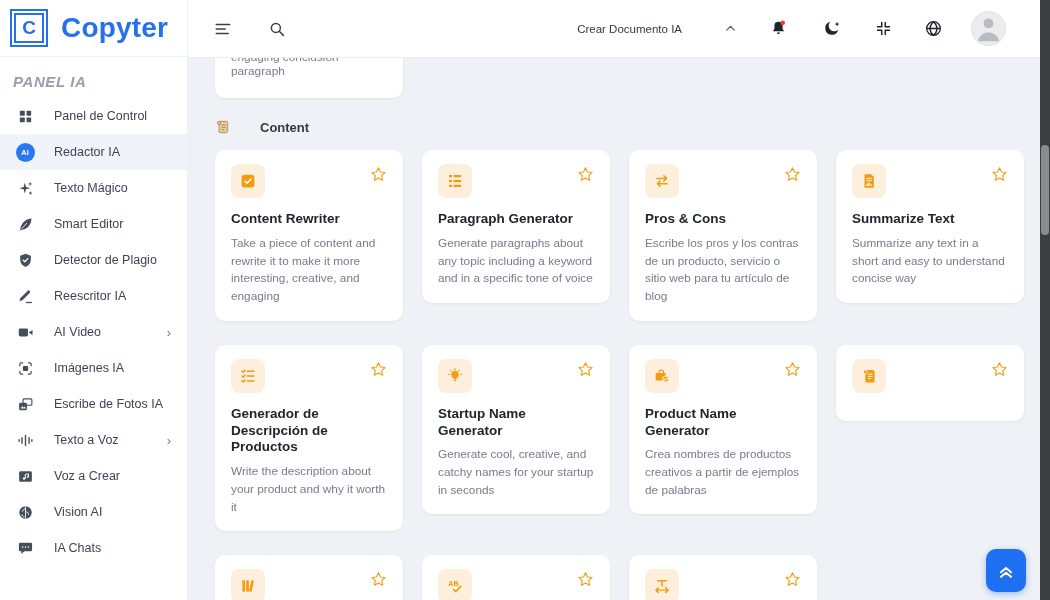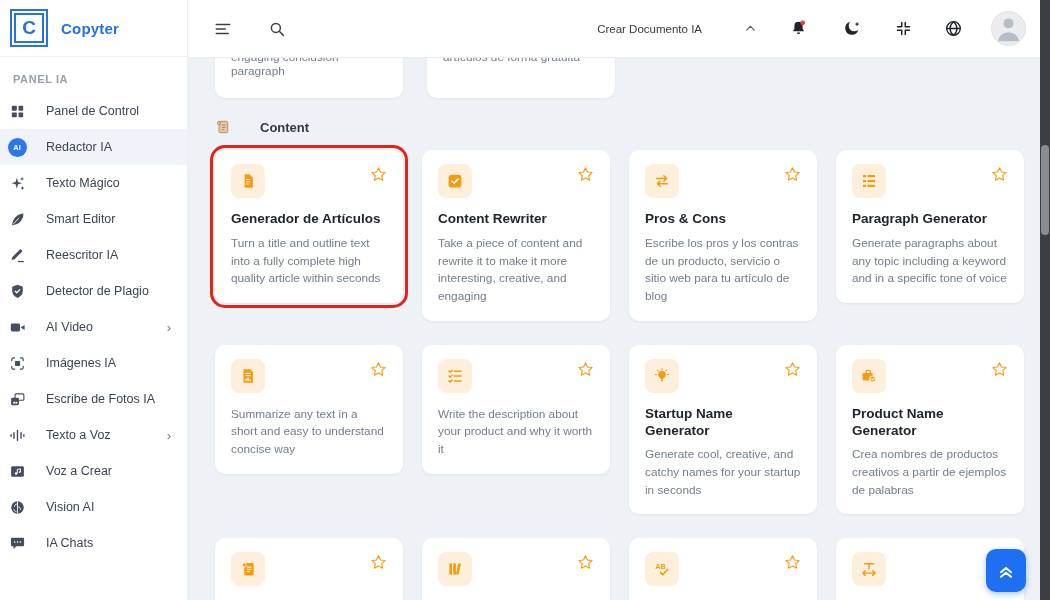--- a/index.html
+++ b/index.html
@@ -10,40 +10,40 @@
   
   .sidebar { position:absolute; left:0; top:0; width:188px; height:600px; background:#fff;
              border-right:1px solid #eceff3; z-index:6; }
   .logo-row { height:57px; display:flex; align-items:center; padding-left:10px;
               border-bottom:1px solid #eef1f5; }
   .logo-box { width:38px; height:38px; border:2px solid #2570eb; display:flex; align-items:center;
               justify-content:center; }
   .logo-box-inner { width:30px; height:30px; border:2px solid #2570eb; display:flex;
               align-items:center; justify-content:center; color:#2570eb; font-weight:bold;
               font-size:19px; }
-  .logo-name { color:#2570eb; font-weight:bold; font-size:15px; margin-left:13px; letter-spacing:.2px; }
-  .side-section-label { font-size:11px; color:#98a0ac; letter-spacing:.6px; font-weight:bold;
-              padding:16px 0 8px 13px; }
-  .side-item { height:36px; display:flex; align-items:center; padding-left:2px; cursor:pointer;
+  .logo-name { color:#2570eb; font-weight:bold; font-size:28px; margin-left:13px; letter-spacing:.2px; }
+  .side-section-label { font-size:15px; color:#98a0ac; letter-spacing:.6px; font-weight:bold;
+              padding:16px 0 8px 13px;font-style:italic; }
+  .side-item { height:36px; display:flex; align-items:center; padding-left:10px; cursor:pointer;
                color:#3c4554; font-size:12.5px; }
   .side-item.active { background:#f0f4fa; }
   .side-item .ic { width:30px; height:18px; display:flex; align-items:center; justify-content:center;
                    margin-right:14px; flex:none; }
   .side-item svg { display:block; }
   .ai-chip { width:19px; height:19px; border-radius:50%; background:#2b77f0; color:#fff;
              font-size:7.5px; font-weight:bold; display:flex; align-items:center; justify-content:center; }
   .side-chevron { margin-left:auto; margin-right:16px; color:#707a88; font-size:13px; }
 
   
   .header { position:absolute; left:188px; top:0; right:10px; height:57px; background:#fff;
             display:flex; align-items:center; box-shadow:0 1px 0 #e9edf2; z-index:5; }
   .hd-icon { display:flex; align-items:center; justify-content:center; cursor:pointer; }
   .hd-menu { margin-left:26px; }
   .hd-search { margin-left:36px; }
-  .hd-right { margin-left:auto; display:flex; align-items:center; padding-right:14px; }
+  .hd-right { margin-left:auto; display:flex; align-items:center; padding-right:34px; }
   .create-doc { font-size:11.5px; color:#34393f; cursor:pointer; }
   .hd-chevron-up { margin-left:42px; cursor:pointer; }
   .hd-bell { margin-left:32px; position:relative; }
   .hd-moon { margin-left:34px; }
   .hd-compress { margin-left:34px; }
   .hd-globe { margin-left:32px; }
   .avatar { margin-left:28px; width:35px; height:35px; border-radius:50%; background:#ececee;
             display:flex; align-items:flex-end; justify-content:center; overflow:hidden; cursor:pointer;
             border:1px solid #e3e3e6; }
 
@@ -129,35 +129,35 @@
             <path fill="#454e5d" d="M20.5 3.5 C13 4 7.5 8.5 5.2 15.5 L4 20.5 L9 19.2 C16 17 20 11.5 20.5 3.5 Z"></path>
             <path stroke="#fff" stroke-width="1.2" fill="none" d="M5.5 19 L14 10"></path>
           </svg>
       </span>
       <span>Smart Editor</span>
     </div>
 
     <div class="side-item">
       <span class="ic">
         <svg width="17" height="17" viewBox="0 0 24 24">
+            <path fill="#454e5d" d="M12 2.5 L19.5 5.2 V11 c0 5 -3.2 8.2 -7.5 10 C7.7 19.2 4.5 16 4.5 11 V5.2 Z"></path>
+            <polyline points="8.8,11.6 11,13.8 15.3,9.4" fill="none" stroke="#fff" stroke-width="1.8" stroke-linecap="round" stroke-linejoin="round"></polyline>
+          </svg>
+      </span>
+      <span>Detector de Plagio</span>
+    </div>
+
+    <div class="side-item">
+      <span class="ic">
+        <svg width="17" height="17" viewBox="0 0 24 24">
             <path fill="#454e5d" d="M3.5 18.2 L4.6 14.3 L14.8 4.1 a2.1 2.1 0 0 1 3 0 l.1 .1 a2.1 2.1 0 0 1 0 3 L7.7 17.4 Z"></path>
             <path stroke="#454e5d" stroke-width="1.8" d="M12.5 20.5 H21"></path>
           </svg>
       </span>
       <span>Reescritor IA</span>
-    </div>
-
-    <div class="side-item">
-      <span class="ic">
-        <svg width="17" height="17" viewBox="0 0 24 24">
-            <path fill="#454e5d" d="M12 2.5 L19.5 5.2 V11 c0 5 -3.2 8.2 -7.5 10 C7.7 19.2 4.5 16 4.5 11 V5.2 Z"></path>
-            <polyline points="8.8,11.6 11,13.8 15.3,9.4" fill="none" stroke="#fff" stroke-width="1.8" stroke-linecap="round" stroke-linejoin="round"></polyline>
-          </svg>
-      </span>
-      <span>Detector de Plagio</span>
     </div>
 
 
     <div class="side-item">
       <span class="ic">
         <svg width="17" height="17" viewBox="0 0 24 24">
             <rect x="2.5" y="6.5" width="13" height="11" rx="2" fill="#454e5d"></rect>
             <path fill="#454e5d" d="M16.5 12 L22 8.3 V15.7 Z"></path>
           </svg>
       </span>
@@ -288,88 +288,50 @@
       </span>
     </div>
   </div>
 
   <div class="content">
 
     <div class="partial-row">
       <div class="partial-card">
         <div class="desc">engaging conclusion paragraph</div>
       </div>
-      <div class="partial-card">
-        <div class="desc">artículos de forma gratuita</div>
-      </div>
     </div>
 
     <div class="section-row">
       <svg width="16" height="16" viewBox="0 0 24 24">
           <rect x="6" y="3.5" width="13" height="17" rx="2" fill="#e8c9a6" stroke="#b27c45" stroke-width="1.2"></rect>
           <circle cx="6" cy="6" r="2.4" fill="#e8c9a6" stroke="#b27c45" stroke-width="1.2"></circle>
           <path stroke="#b27c45" stroke-width="1.2" d="M10 9 h6 M10 12.5 h6 M10 16 h4"></path>
         </svg>
       <span class="label">Content</span>
     </div>
 
     <div class="cards-grid">
 
-      <div class="card highlighted">
-        <div class="card-top">
-          <span class="card-icon">
-            <svg width="18" height="18" viewBox="0 0 24 24">
-                <path fill="#f39c12" d="M7.5 3 h6.5 l4.5 4.5 V21 H7.5 Z"></path>
-                <path stroke="#fff" stroke-width="1.2" d="M9.5 10 h5.5 M9.5 13 h5.5 M9.5 16 h4"></path>
-              </svg>
-          </span>
-          <span class="card-star">
-            <svg width="17" height="17" viewBox="0 0 24 24" fill="none" stroke="#f39c12" stroke-width="1.6" stroke-linejoin="round">
-                <path d="M12 2.5 L14.8 8.4 L21.3 9.2 L16.5 13.6 L17.8 20 L12 16.8 L6.2 20 L7.5 13.6 L2.7 9.2 L9.2 8.4 Z"></path>
-              </svg>
-          </span>
-        </div>
-        <div class="card-title">Generador de Artículos</div>
-        <div class="card-desc">Turn a title and outline text into a fully complete high quality article within seconds</div>
-      </div>
 
       <div class="card">
         <div class="card-top">
           <span class="card-icon">
             <svg width="18" height="18" viewBox="0 0 24 24">
                 <rect x="3.5" y="3.5" width="17" height="17" rx="3.5" fill="#f39c12"></rect>
                 <polyline points="8,12.3 10.8,15 16,9.3" fill="none" stroke="#fff" stroke-width="2.1" stroke-linecap="round" stroke-linejoin="round"></polyline>
               </svg>
           </span>
           <span class="card-star">
             <svg width="17" height="17" viewBox="0 0 24 24" fill="none" stroke="#f39c12" stroke-width="1.6" stroke-linejoin="round">
                 <path d="M12 2.5 L14.8 8.4 L21.3 9.2 L16.5 13.6 L17.8 20 L12 16.8 L6.2 20 L7.5 13.6 L2.7 9.2 L9.2 8.4 Z"></path>
               </svg>
           </span>
         </div>
         <div class="card-title">Content Rewriter</div>
         <div class="card-desc">Take a piece of content and rewrite it to make it more interesting, creative, and engaging</div>
-      </div>
-
-      <div class="card">
-        <div class="card-top">
-          <span class="card-icon">
-            <svg width="18" height="18" viewBox="0 0 24 24" fill="none" stroke="#f39c12" stroke-width="2" stroke-linecap="round" stroke-linejoin="round">
-                <path d="M5 8.5 H17.5 M14.5 5 l3.5 3.5 l-3.5 3.5"></path>
-                <path d="M19 15.5 H6.5 M9.5 12 L6 15.5 l3.5 3.5"></path>
-              </svg>
-          </span>
-          <span class="card-star">
-            <svg width="17" height="17" viewBox="0 0 24 24" fill="none" stroke="#f39c12" stroke-width="1.6" stroke-linejoin="round">
-                <path d="M12 2.5 L14.8 8.4 L21.3 9.2 L16.5 13.6 L17.8 20 L12 16.8 L6.2 20 L7.5 13.6 L2.7 9.2 L9.2 8.4 Z"></path>
-              </svg>
-          </span>
-        </div>
-        <div class="card-title">Pros &amp; Cons</div>
-        <div class="card-desc">Escribe los pros y los contras de un producto, servicio o sitio web para tu artículo de blog</div>
       </div>
 
       <div class="card">
         <div class="card-top">
           <span class="card-icon">
             <svg width="18" height="18" viewBox="0 0 24 24" fill="#f39c12">
                 <rect x="4" y="4" width="4" height="3"></rect>
                 <rect x="10" y="4" width="10" height="3"></rect>
                 <rect x="4" y="10.5" width="4" height="3"></rect>
                 <rect x="10" y="10.5" width="10" height="3"></rect>
@@ -378,20 +340,38 @@
               </svg>
           </span>
           <span class="card-star">
             <svg width="17" height="17" viewBox="0 0 24 24" fill="none" stroke="#f39c12" stroke-width="1.6" stroke-linejoin="round">
                 <path d="M12 2.5 L14.8 8.4 L21.3 9.2 L16.5 13.6 L17.8 20 L12 16.8 L6.2 20 L7.5 13.6 L2.7 9.2 L9.2 8.4 Z"></path>
               </svg>
           </span>
         </div>
         <div class="card-title">Paragraph Generator</div>
         <div class="card-desc">Generate paragraphs about any topic including a keyword and in a specific tone of voice</div>
+      </div>
+
+      <div class="card">
+        <div class="card-top">
+          <span class="card-icon">
+            <svg width="18" height="18" viewBox="0 0 24 24" fill="none" stroke="#f39c12" stroke-width="2" stroke-linecap="round" stroke-linejoin="round">
+                <path d="M5 8.5 H17.5 M14.5 5 l3.5 3.5 l-3.5 3.5"></path>
+                <path d="M19 15.5 H6.5 M9.5 12 L6 15.5 l3.5 3.5"></path>
+              </svg>
+          </span>
+          <span class="card-star">
+            <svg width="17" height="17" viewBox="0 0 24 24" fill="none" stroke="#f39c12" stroke-width="1.6" stroke-linejoin="round">
+                <path d="M12 2.5 L14.8 8.4 L21.3 9.2 L16.5 13.6 L17.8 20 L12 16.8 L6.2 20 L7.5 13.6 L2.7 9.2 L9.2 8.4 Z"></path>
+              </svg>
+          </span>
+        </div>
+        <div class="card-title">Pros &amp; Cons</div>
+        <div class="card-desc">Escribe los pros y los contras de un producto, servicio o sitio web para tu artículo de blog</div>
       </div>
 
       <div class="card">
         <div class="card-top">
           <span class="card-icon">
             <svg width="18" height="18" viewBox="0 0 24 24">
                 <path fill="#f39c12" d="M6 3 h9 l3.5 3.5 V21 H6 Z"></path>
                 <path stroke="#fff" stroke-width="1.2" d="M8.5 8.5 h7 M8.5 11.5 h7"></path>
                 <g fill="#fff">
                   <rect x="8.5" y="15.5" width="1.8" height="3"></rect>
@@ -399,20 +379,21 @@
                   <rect x="13.9" y="16.5" width="1.8" height="2"></rect>
                 </g>
               </svg>
           </span>
           <span class="card-star">
             <svg width="17" height="17" viewBox="0 0 24 24" fill="none" stroke="#f39c12" stroke-width="1.6" stroke-linejoin="round">
                 <path d="M12 2.5 L14.8 8.4 L21.3 9.2 L16.5 13.6 L17.8 20 L12 16.8 L6.2 20 L7.5 13.6 L2.7 9.2 L9.2 8.4 Z"></path>
               </svg>
           </span>
         </div>
+        <div class="card-title">Summarize Text</div>
         <div class="card-desc">Summarize any text in a short and easy to understand concise way</div>
       </div>
 
       <div class="card">
         <div class="card-top">
           <span class="card-icon">
             <svg width="18" height="18" viewBox="0 0 24 24" fill="none" stroke="#f39c12" stroke-width="2" stroke-linecap="round" stroke-linejoin="round">
                 <polyline points="4,5.5 5.5,7 8,4.5"></polyline>
                 <path d="M11 5.5 H20"></path>
                 <polyline points="4,12 5.5,13.5 8,11"></polyline>
@@ -420,20 +401,21 @@
                 <polyline points="4,18.5 5.5,20 8,17.5"></polyline>
                 <path d="M11 18.5 H20"></path>
               </svg>
           </span>
           <span class="card-star">
             <svg width="17" height="17" viewBox="0 0 24 24" fill="none" stroke="#f39c12" stroke-width="1.6" stroke-linejoin="round">
                 <path d="M12 2.5 L14.8 8.4 L21.3 9.2 L16.5 13.6 L17.8 20 L12 16.8 L6.2 20 L7.5 13.6 L2.7 9.2 L9.2 8.4 Z"></path>
               </svg>
           </span>
         </div>
+        <div class="card-title">Generador de Descripción de Productos</div>
         <div class="card-desc">Write the description about your product and why it worth it</div>
       </div>
 
       <div class="card">
         <div class="card-top">
           <span class="card-icon">
             <svg width="18" height="18" viewBox="0 0 24 24">
                 <circle cx="12" cy="10" r="5" fill="#f39c12"></circle>
                 <rect x="10" y="14.5" width="4" height="2" fill="#f39c12"></rect>
                 <rect x="10.5" y="17.2" width="3" height="1.6" fill="#f39c12"></rect>

